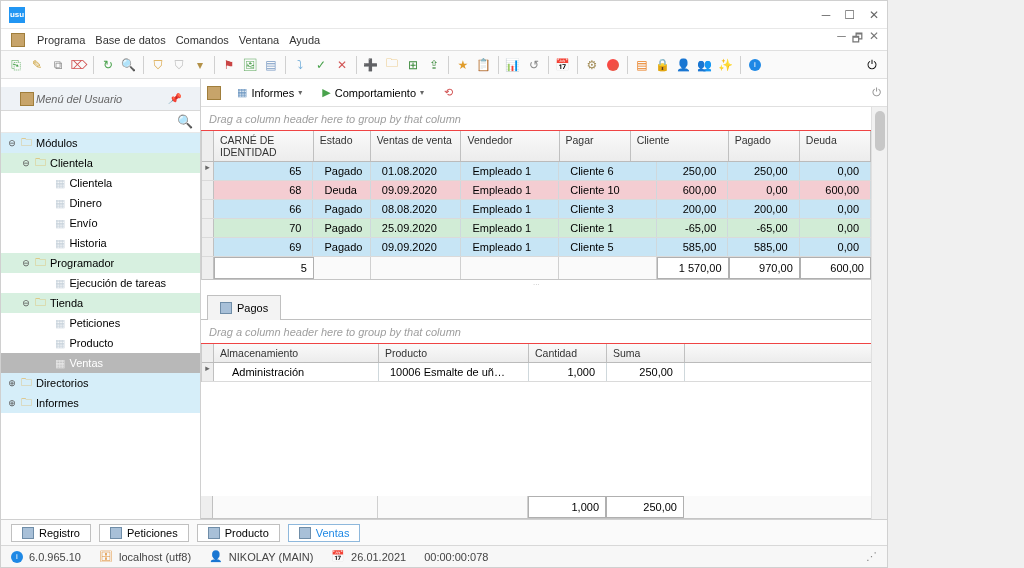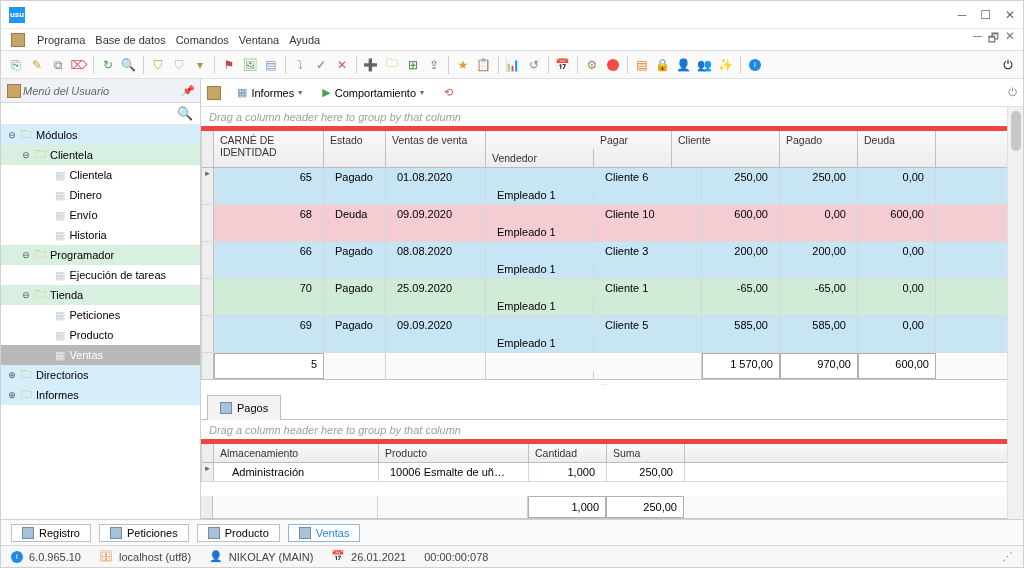--- a/index.html
+++ b/index.html
@@ -1,62 +1,62 @@
 <!DOCTYPE html>
 <html><head>
 <meta charset="utf-8">
 <style>
   * { box-sizing: border-box; margin: 0; padding: 0; font-family: "Segoe UI", Tahoma, sans-serif; font-size: 11px; }
   html, body { width: 1024px; height: 568px; background: #f0f0f0; overflow: hidden; }
-  .window { width: 1024px; height: 568px; background: #fff; border: 1px solid #d0d0d0; display: flex; flex-direction: column; }
+  .window { width: 888px; height: 568px; background: #fff; border: 1px solid #d0d0d0; display: flex; flex-direction: column; }
   .titlebar { height: 28px; display: flex; align-items: center; padding: 0 8px; border-bottom: 1px solid #e8e8e8; }
   .title-logo { width: 16px; height: 16px; background: #2196f3; color: #fff; font-size: 8px; font-weight: bold; display: inline-flex; align-items: center; justify-content: center; margin-right: 6px; }
   .title-text { color: #1e88e5; font-size: 15px; font-weight: 500; letter-spacing: 0.3px; }
   .win-controls { margin-left: auto; display: flex; gap: 14px; color: #666; }
   .win-btn { cursor: pointer; font-size: 12px; }
   .menubar { height: 22px; display: flex; align-items: center; padding: 0 8px 0 10px; gap: 10px; border-bottom: 1px solid #e0e0e0; }
   .menu-book { width: 14px; height: 14px; background: #c7a46a; border: 1px solid #a07e3b; margin-right: 2px; }
   .menu-item { color: #333; cursor: pointer; }
   .menu-right { margin-left: auto; display: flex; gap: 6px; color: #777; }
   .toolbar { height: 28px; display: flex; align-items: center; padding: 0 6px; gap: 3px; border-bottom: 1px solid #e0e0e0; background: #fafafa; }
   .tool { width: 18px; height: 18px; display: inline-flex; align-items: center; justify-content: center; font-size: 12px; cursor: pointer; border-radius: 2px; }
   .sep { width: 1px; height: 18px; background: #d0d0d0; margin: 0 2px; }
   .sub-toolbar { height: 28px; display: flex; align-items: center; padding: 0 6px; gap: 8px; border-bottom: 1px solid #e0e0e0; }
   .sub-btn { display: inline-flex; align-items: center; gap: 4px; padding: 2px 6px; cursor: pointer; }
   .sub-btn .caret { font-size: 8px; color: #666; }
   .body { flex: 1; display: flex; min-height: 0; }
   .sidebar { width: 200px; border-right: 1px solid #d0d0d0; display: flex; flex-direction: column; }
-  .sidebar-header { height: 24px; background: #eef2f6; border-bottom: 1px solid #d8d8d8; display: flex; align-items: center; padding: 0 6px; color: #666; font-style: italic; }
+  .sidebar-header { height: 24px; background: #eef2f6; border-bottom: 1px solid #d8d8d8; display: flex; align-items: center; padding: 0 19px; color: #666; font-style: italic; margin-top: 8px; }
   .pin { margin-left: auto; color: #888; cursor: pointer; font-size: 10px; }
   .search-row { height: 22px; display: flex; align-items: center; justify-content: flex-end; padding: 0 6px; border-bottom: 1px solid #e8e8e8; }
   .tree { flex: 1; overflow: auto; }
   .tree-row { display: flex; align-items: center; height: 20px; padding-left: 6px; cursor: pointer; }
   .tree-row.selected { background: #b8b8b8; color: #fff; }
   .expander { width: 10px; color: #555; font-size: 9px; text-align: center; }
   .folder { color: #e2a83b; margin: 0 4px; }
   .folder.subtle { color: #c7d2db; }
   .main { flex: 1; display: flex; flex-direction: column; min-width: 0; }
-  .group-hint { height: 24px; display: flex; align-items: center; padding: 0 8px; color: #9e9e9e; font-style: italic; border-bottom: 5px solid #ef4444; }
+  .group-hint { height: 24px; display: flex; align-items: center; padding: 0 8px; color: #9e9e9e; font-style: italic; border-bottom: 1px solid #ef4444; }
   .grid { border-left: 1px solid #ccc; }
   .grid-header { display: flex; background: linear-gradient(#fafafa,#ececec); border-bottom: 1px solid #bbb; }
   .gh { border-right: 1px solid #c0c0c0; padding: 3px 6px; font-size: 10.5px; color: #333; }
   .grid-row { display: flex; border-bottom: 1px solid #dadada; }
   .grid-row.c-blue { background: #c7e5f5; }
   .grid-row.c-pink { background: #f4cdd2; }
   .grid-row.c-green { background: #d1ecd6; }
   .gc { border-right: 1px solid #cfd8dc; padding: 3px 11px; overflow: hidden; white-space: nowrap; }
   .num { text-align: right; }
   .grid-footer { display: flex; border-bottom: 1px solid #c5c5c5; background: #fafafa; }
   .gf { border-right: 1px solid #d0d0d0; padding: 4px 6px; text-align: right; }
   
   .w-rowhead { width: 12px; flex-shrink: 0; border-right: 1px solid #c0c0c0; background: #eee; }
   .w-id { width: 110px; }
   .w-state { width: 62px; }
   .w-date { width: 100px; }
-  .w-seller { width: 108px; margin-top: 18px; }
+  .w-seller { width: 108px; }
   .w-client { width: 108px; }
   .w-pay { width: 78px; }
   .w-paid { width: 78px; }
   .w-debt { width: 78px; }
   .row-caret { color: #666; font-size: 9px; width: 12px; text-align: center; }
   .detail-tabs { display: flex; height: 26px; border-bottom: 1px solid #c0c0c0; margin-top: 6px; }
   .dtab { display: inline-flex; align-items: center; gap: 5px; padding: 0 12px; border: 1px solid #c0c0c0; border-bottom: none; margin-right: 2px; background: #f3f3f3; cursor: pointer; position: relative; top: 1px; }
   .dtab.active { background: #fff; color: #1e88e5; }
   .dtab-icon { width: 12px; height: 12px; background: #a8c0d8; border: 1px solid #6f8da8; }
   

